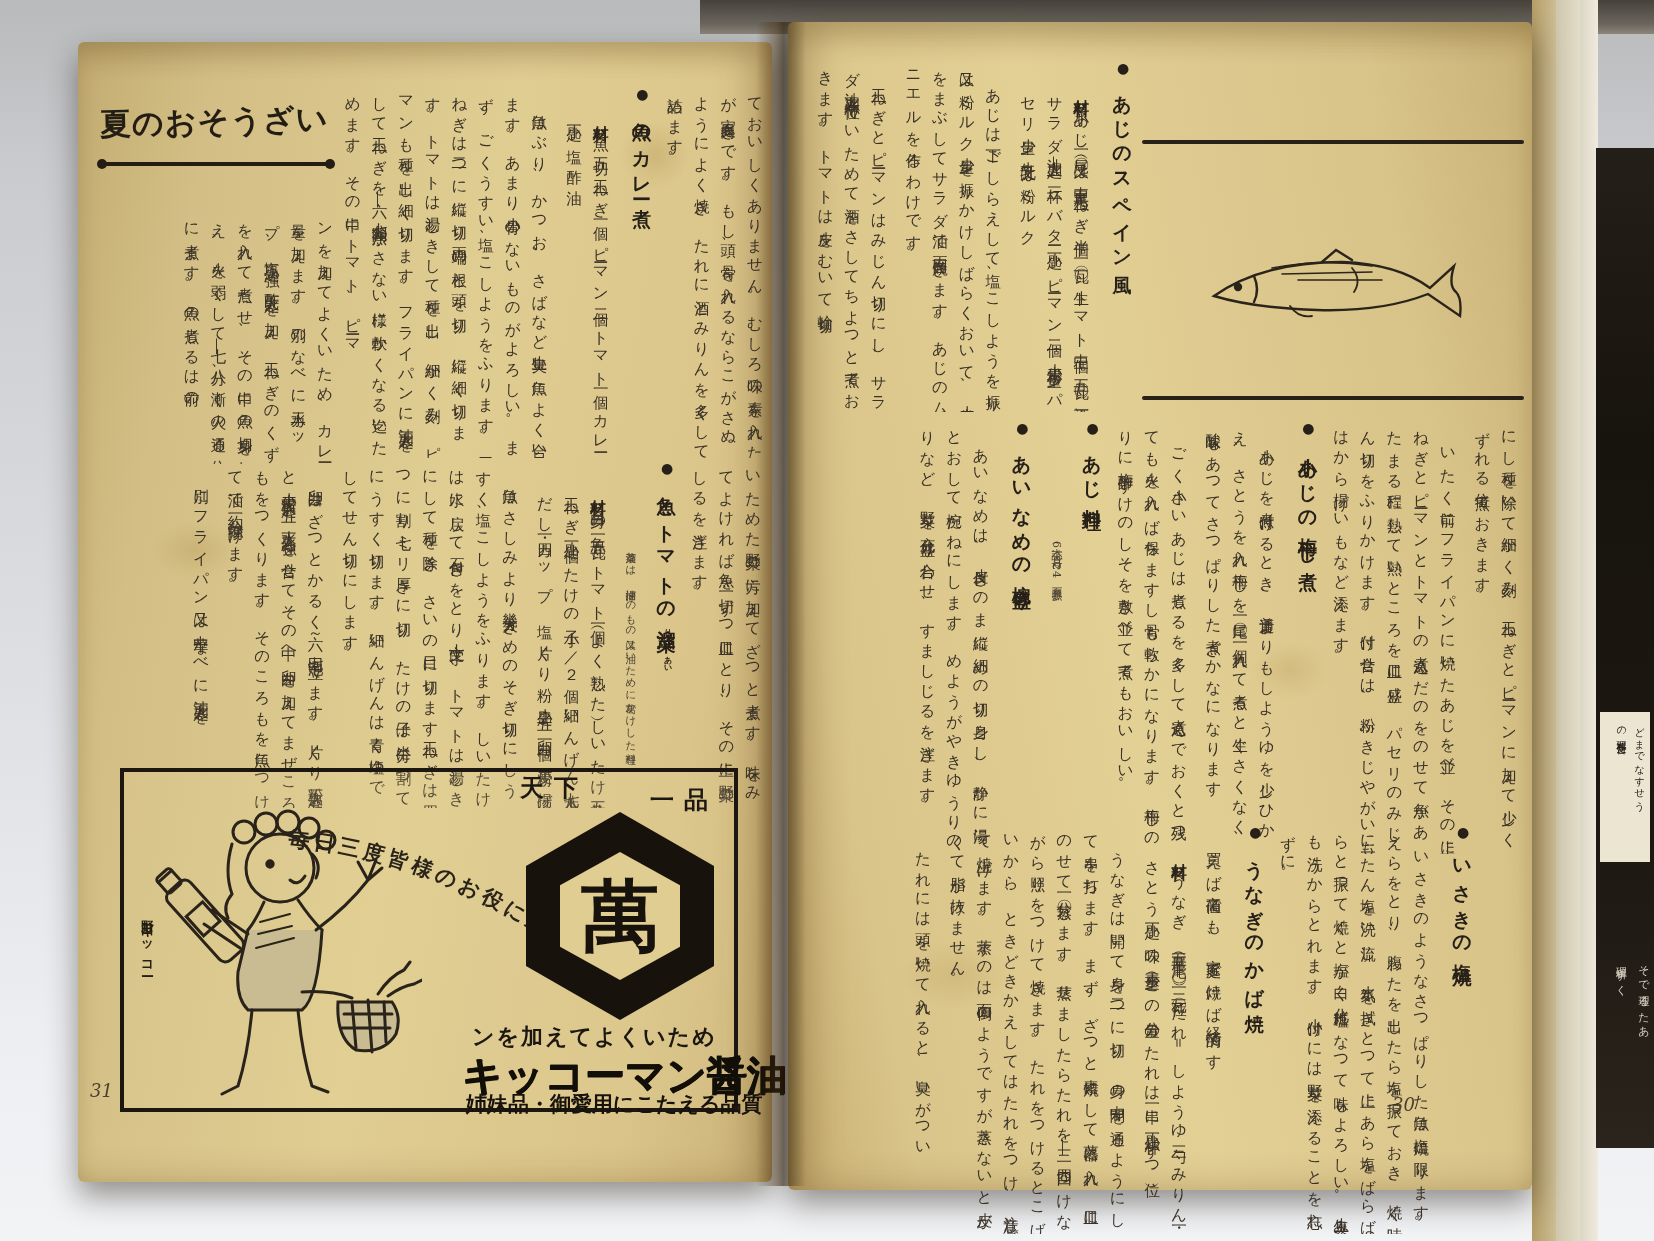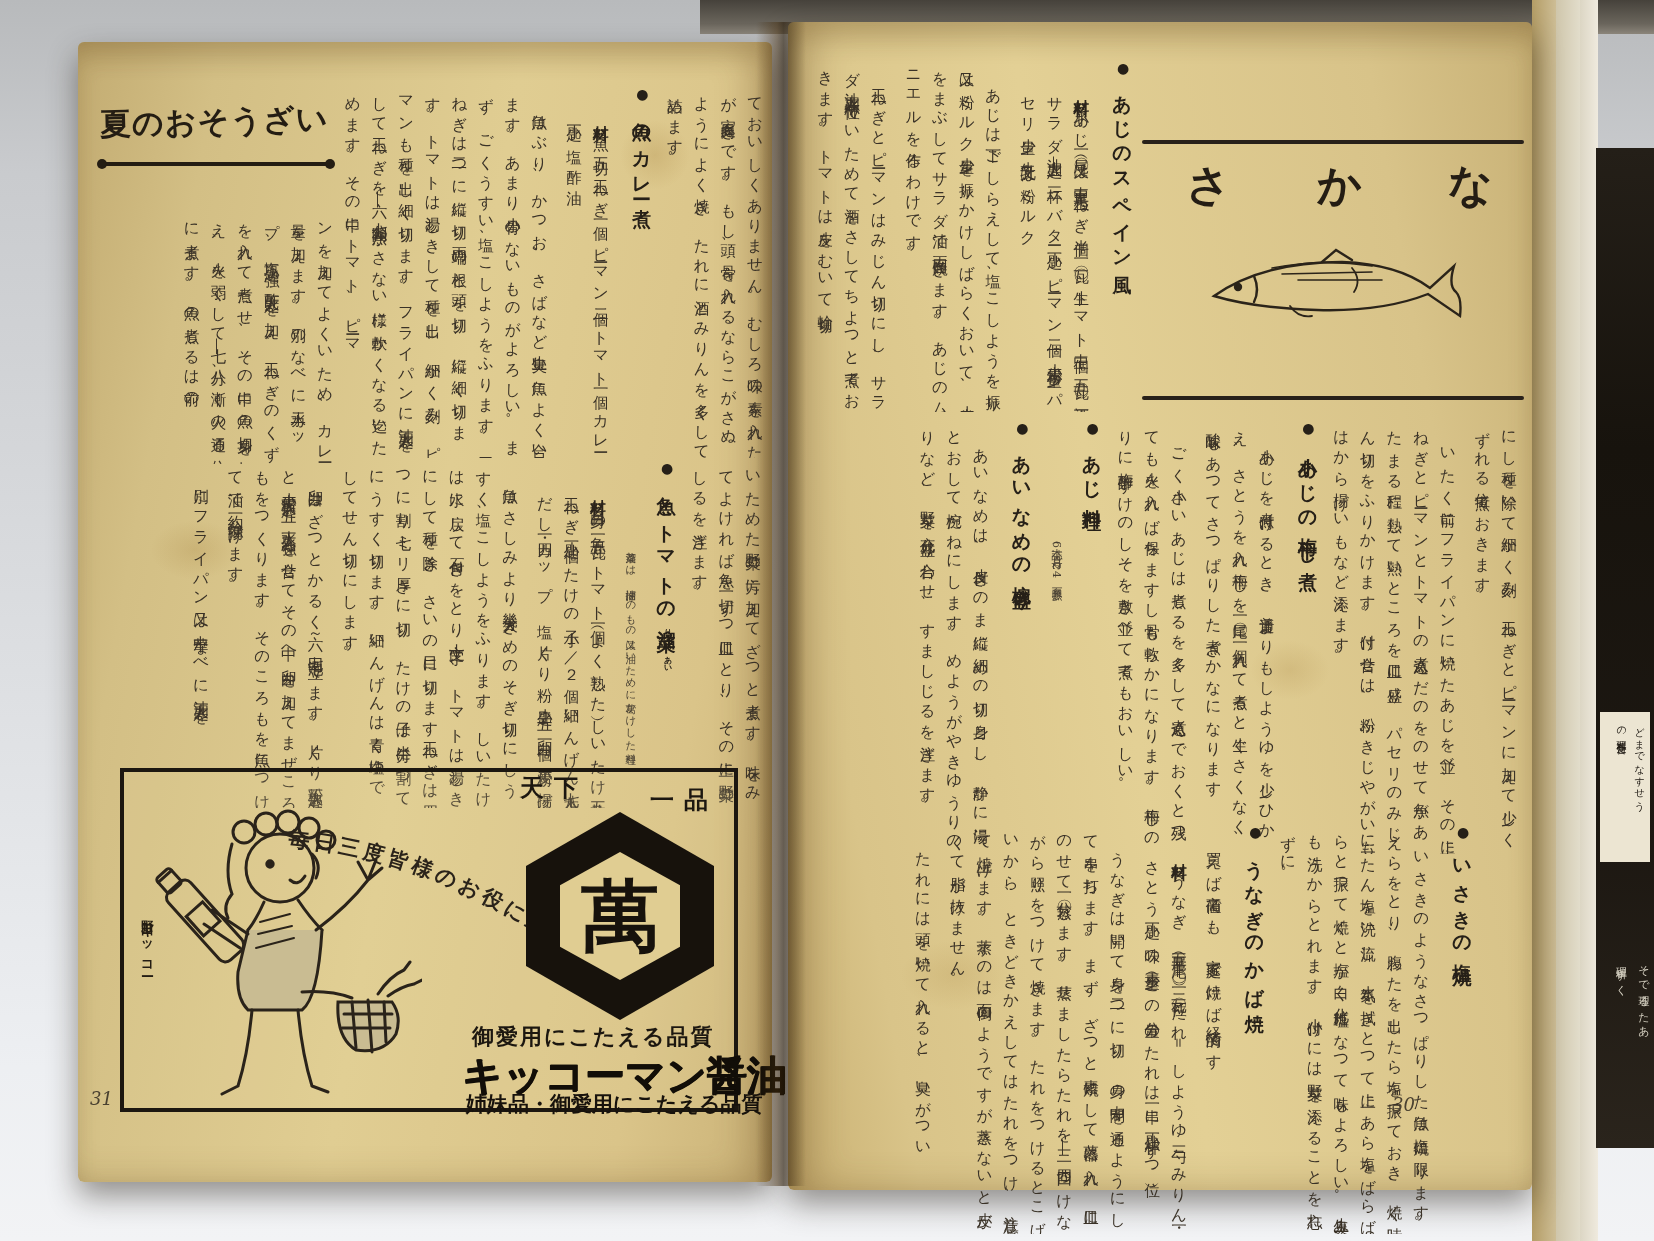--- a/index.html
+++ b/index.html
@@ -167,35 +167,34 @@
         <textPath href="#sloganArc">毎日三度皆様のお役に立つ</textPath>
       </text>
     </svg>
     <div class="ad-tenka">天下</div>
     <div class="ad-ippin">一品</div>
     <div class="hex-outer">
       <div class="hex-inner">
         <span class="hex-man">萬</span>
       </div>
     </div>
-    <div class="ad-quality">御愛用にこたえる品質</div>
+    <div class="ad-quality">ンを加えてよくいため</div>
     <div class="ad-brand">キッコーマン醤油</div>
     <div class="ad-sister">姉妹品・御愛用にこたえる品質</div>
     <div class="ad-signature">野田キッコー</div>
   </div>
 
-  <div class="pagenum" style="left:90px;top:1080px;margin-top:8px;">31</div>
+  <div class="pagenum" style="left:90px;top:1080px;">31</div>
 
   <div class="page page-right"></div>
   <div class="stain" style="left:1250px;top:640px;width:80px;height:60px;background:radial-gradient(rgba(150,110,40,.16),rgba(150,110,40,0) 70%);"></div>
   <div class="stain" style="left:900px;top:940px;width:110px;height:70px;background:radial-gradient(rgba(150,110,40,.14),rgba(150,110,40,0) 70%);"></div>
 
   <div class="title-box">
     <div class="rule top"></div>
-    <div class="sakana-title">さかな</div>
     <svg class="fish-svg" width="270" height="120" viewBox="0 0 270 120">
       <g fill="none" stroke="#2b241a" stroke-width="2.4" stroke-linecap="round">
         <path d="M12,64 Q60,30 140,30 Q196,32 228,56 L252,34 Q246,54 254,60 Q260,66 258,84 L226,62 Q180,80 115,78 Q52,76 12,64 Z"></path>
         <circle cx="36" cy="55" r="3" fill="#2b241a"></circle>
         <path d="M52,44 Q58,58 52,70"></path>
         <path d="M70,36 Q120,26 170,34 M80,42 L170,40 M96,48 L180,48" stroke-width="1.6"></path>
         <path d="M120,30 L134,18 L150,28"></path>
         <path d="M88,74 Q96,86 110,84" stroke-width="1.8"></path>
         <path d="M150,36 Q160,48 152,60" stroke-width="1.8"></path>
       </g>

